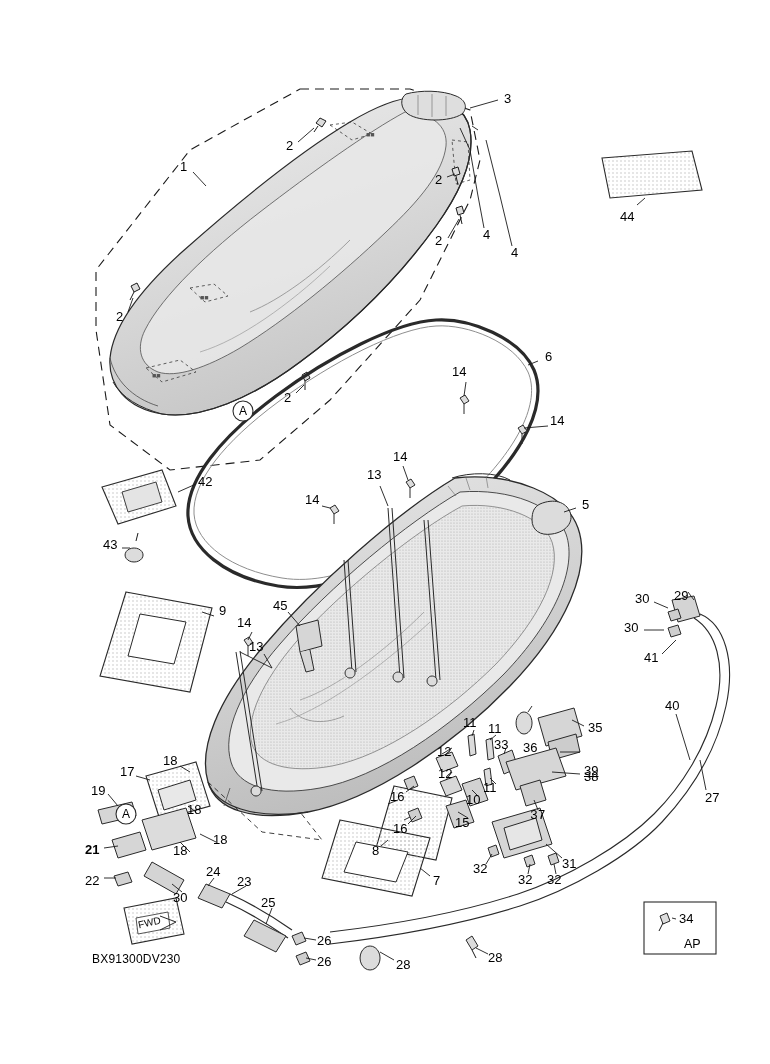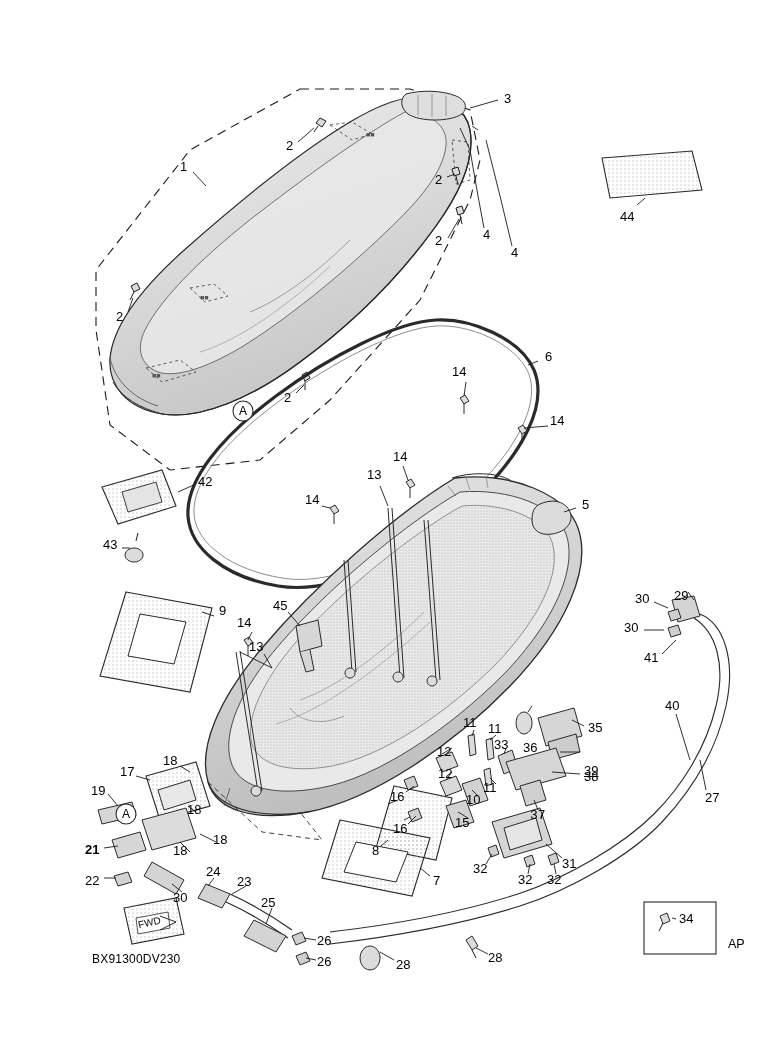--- a/index.html
+++ b/index.html
@@ -40,21 +40,20 @@
     color: #000000;
     letter-spacing: 0.2px;
     font-family: "Liberation Sans", sans-serif;
     white-space: nowrap;
   }
   .apbox-label {
     position: absolute;
     font-size: 12.5px;
     color: #000000;
     font-family: "Liberation Sans", sans-serif;
-    margin-left: 44px;
   }
   .circ-label {
     position: absolute;
     font-size: 12px;
     color: #000000;
     font-family: "Liberation Sans", sans-serif;
   }
   .fwd-label {
     position: absolute;
     font-size: 10px;

